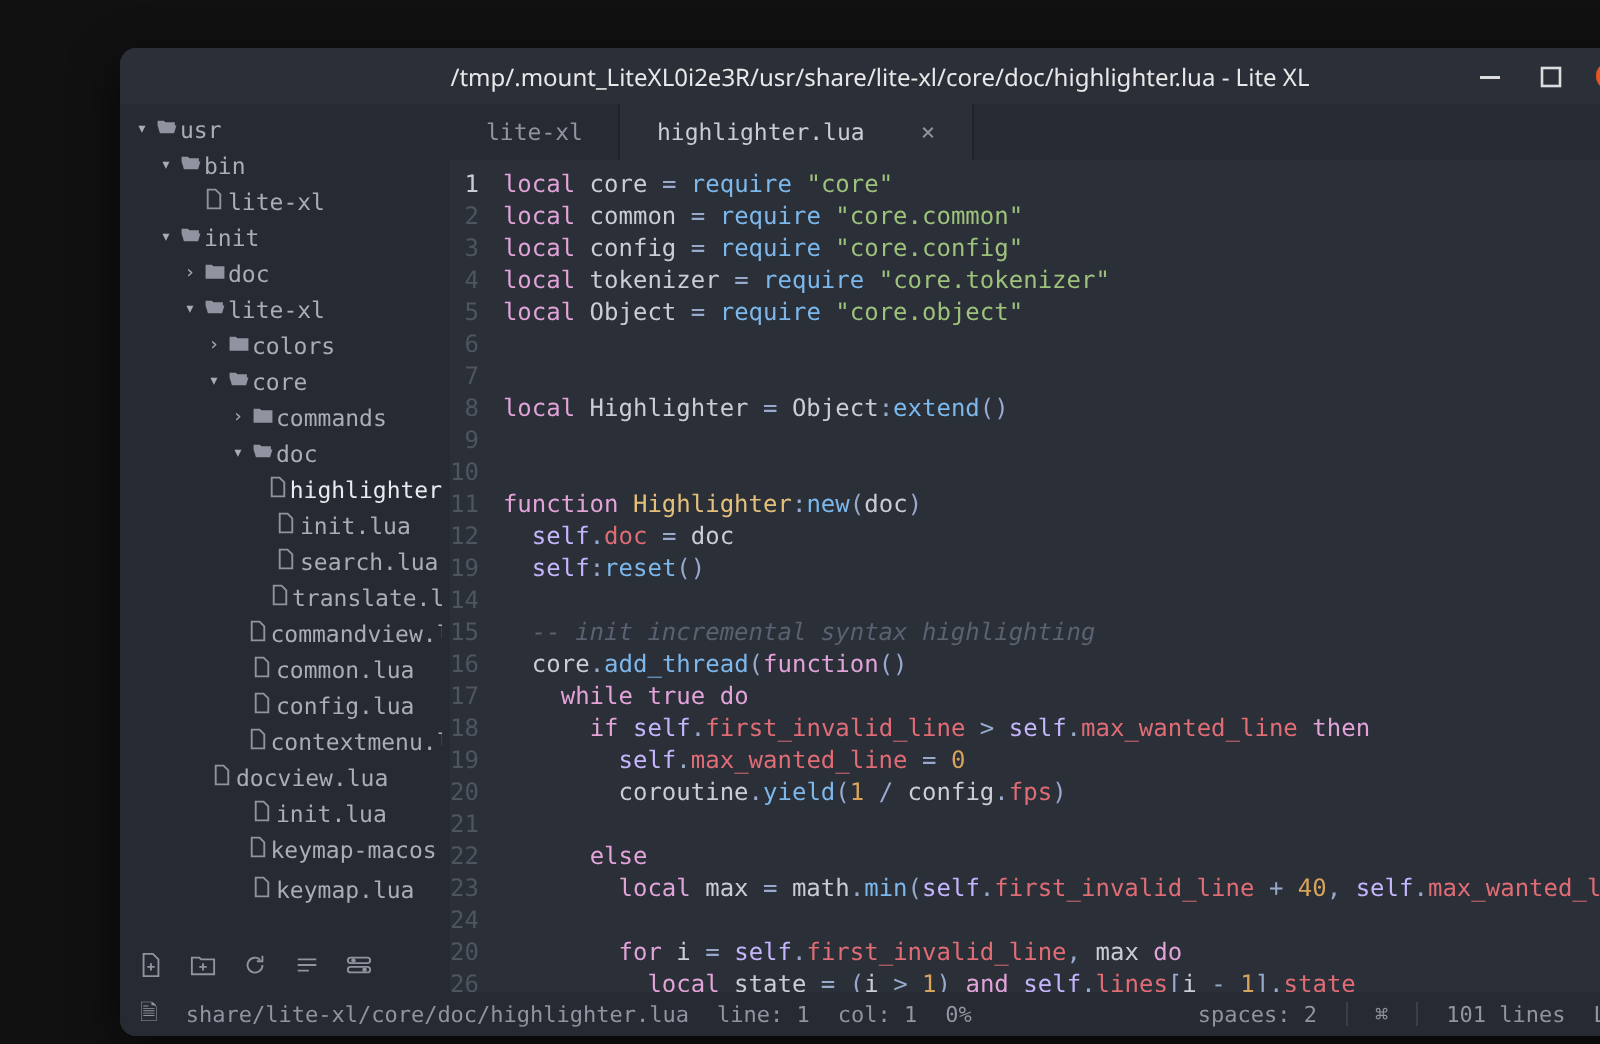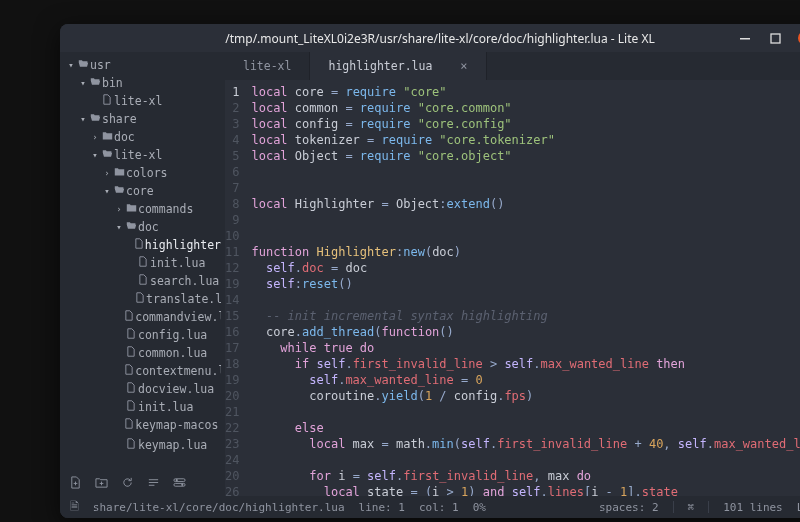--- a/index.html
+++ b/index.html
@@ -197,21 +197,21 @@
             <span class="ficon"><svg width="10" height="11" viewBox="0 0 12 14">
                 <path d="M2 1h5l3 3v9H2z" fill="none" stroke="currentColor" stroke-width="1.2"></path>
               </svg></span>
             <span class="lab">lite-xl</span>
           </div>
           <div class="row dir" style="padding-left: 18px;">
             <span class="chev">▾</span>
             <span class="ficon"><svg width="11" height="11" viewBox="0 0 14 14">
                 <path d="M1 3h4l1 1h6v2H1z M1 6h12l-1.5 5H2.5z" fill="currentColor"></path>
               </svg></span>
-            <span class="lab">share</span>
+            <span class="lab">init</span>
           </div>
           <div class="row dir" style="padding-left: 30px;">
             <span class="chev">›</span>
             <span class="ficon"><svg width="11" height="11" viewBox="0 0 14 14">
                 <path d="M1 3h4l1 1h7v8H1z" fill="currentColor"></path>
               </svg></span>
             <span class="lab">doc</span>
           </div>
           <div class="row dir" style="padding-left: 30px;">
             <span class="chev">▾</span>
@@ -281,37 +281,37 @@
             <span class="ficon"><svg width="10" height="11" viewBox="0 0 12 14">
                 <path d="M2 1h5l3 3v9H2z" fill="none" stroke="currentColor" stroke-width="1.2"></path>
               </svg></span>
             <span class="lab">commandview.lu</span>
           </div>
           <div class="row" style="padding-left: 54px;">
             <span class="chev"></span>
             <span class="ficon"><svg width="10" height="11" viewBox="0 0 12 14">
                 <path d="M2 1h5l3 3v9H2z" fill="none" stroke="currentColor" stroke-width="1.2"></path>
               </svg></span>
+            <span class="lab">common.lua</span>
+          </div>
+          <div class="row" style="padding-left: 54px;">
+            <span class="chev"></span>
+            <span class="ficon"><svg width="10" height="11" viewBox="0 0 12 14">
+                <path d="M2 1h5l3 3v9H2z" fill="none" stroke="currentColor" stroke-width="1.2"></path>
+              </svg></span>
             <span class="lab">config.lua</span>
           </div>
           <div class="row" style="padding-left: 54px;">
             <span class="chev"></span>
             <span class="ficon"><svg width="10" height="11" viewBox="0 0 12 14">
                 <path d="M2 1h5l3 3v9H2z" fill="none" stroke="currentColor" stroke-width="1.2"></path>
               </svg></span>
-            <span class="lab">common.lua</span>
-          </div>
-          <div class="row" style="padding-left: 54px;">
-            <span class="chev"></span>
-            <span class="ficon"><svg width="10" height="11" viewBox="0 0 12 14">
-                <path d="M2 1h5l3 3v9H2z" fill="none" stroke="currentColor" stroke-width="1.2"></path>
-              </svg></span>
             <span class="lab">contextmenu.lu</span>
           </div>
-          <div class="row" style="padding-left: 54px;">
+          <div class="row" style="padding-left: 34px;">
             <span class="chev"></span>
             <span class="ficon"><svg width="10" height="11" viewBox="0 0 12 14">
                 <path d="M2 1h5l3 3v9H2z" fill="none" stroke="currentColor" stroke-width="1.2"></path>
               </svg></span>
             <span class="lab">docview.lua</span>
           </div>
           <div class="row" style="padding-left: 54px;">
             <span class="chev"></span>
             <span class="ficon"><svg width="10" height="11" viewBox="0 0 12 14">
                 <path d="M2 1h5l3 3v9H2z" fill="none" stroke="currentColor" stroke-width="1.2"></path>

